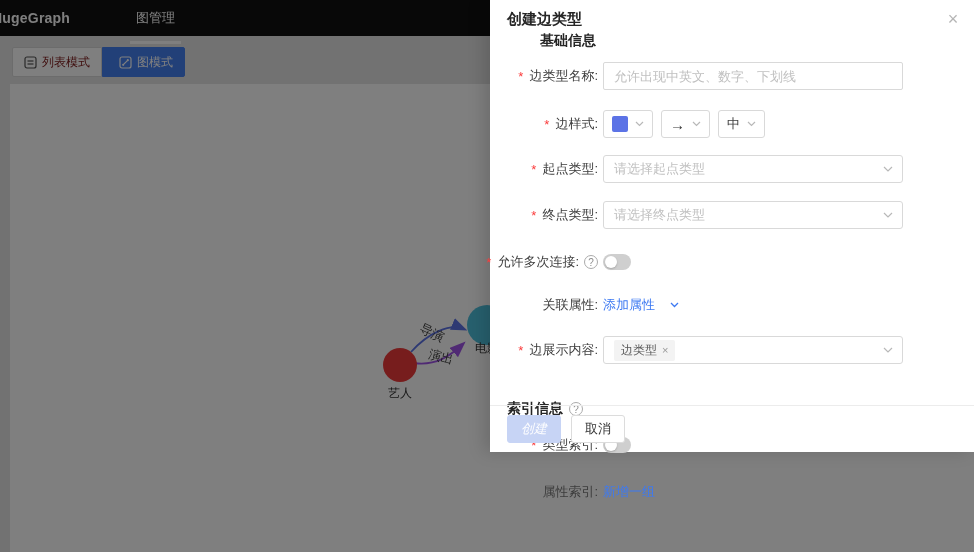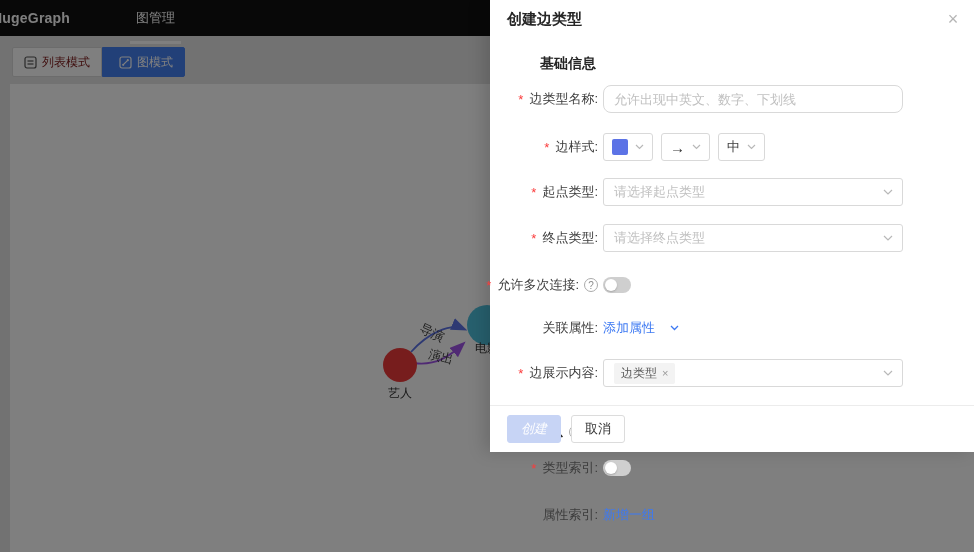--- a/index.html
+++ b/index.html
@@ -29,31 +29,31 @@
 
   
   .drawer{position:absolute;top:0;right:0;width:484px;height:452px;background:#fff;z-index:20;
           box-shadow:-6px 0 16px rgba(0,0,0,.15);box-sizing:border-box;color:#3c3c3c;}
   .drawer-title{padding:10px 17px 0 17px;font-size:15px;font-weight:bold;color:#262626;}
   .close-btn{position:absolute;top:10px;right:12px;width:18px;height:18px;display:flex;
              align-items:center;justify-content:center;color:#b5b5b5;font-size:18px;
              line-height:18px;cursor:pointer;font-weight:400;}
   .drawer-body{padding:0 17px;}
   .section-h{font-size:14px;font-weight:bold;color:#262626;display:flex;align-items:center;gap:6px;}
-  .section-h.basic{margin:26px 0 0 33px;}
+  .section-h.basic{margin:3px 0 0 33px;}
   .section-h.index{margin:36px 0 0 0;}
 
   .row{display:grid;grid-template-columns:91px 300px;column-gap:5px;align-items:center;}
   .row .flabel{justify-self:end;white-space:nowrap;font-size:13px;color:#3c3c3c;
                display:flex;align-items:center;gap:5px;}
   .req{color:#fb3b3b;margin-right:1px;}
   .mt12{margin-top:12px;}.mt17{margin-top:17px;}.mt18{margin-top:18px;}
   .mt20{margin-top:20px;}.mt22{margin-top:22px;}.mt24{margin-top:24px;}.mt28{margin-top:28px;}
 
-  .tinput{width:300px;height:28px;box-sizing:border-box;border:1px solid #d9d9d9;border-radius:8px;
+  .tinput{width:300px;height:28px;box-sizing:border-box;border:1px solid #d9d9d9;border-radius:2px;
           padding:0 10px;font-size:13px;color:#333;outline:none;font-family:inherit;}
   .tinput::placeholder{color:#c0c0c0;}
 
   .sel{position:relative;width:300px;height:28px;box-sizing:border-box;border:1px solid #d9d9d9;
        border-radius:3px;display:flex;align-items:center;padding:0 24px 0 10px;cursor:pointer;
        background:#fff;}
   .sel .ph{font-size:13px;color:#c0c0c0;}
   .sel .chev{position:absolute;right:9px;top:50%;margin-top:-3px;}
 
   .style-group{display:flex;gap:8px;}

